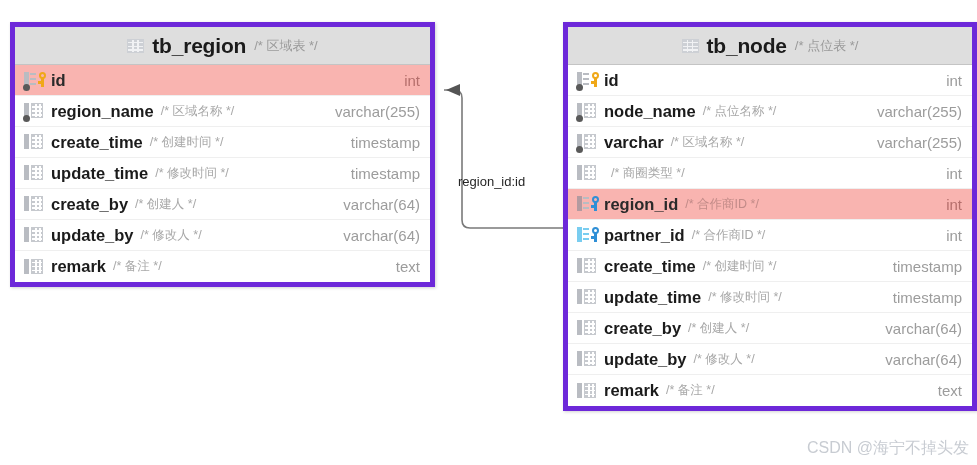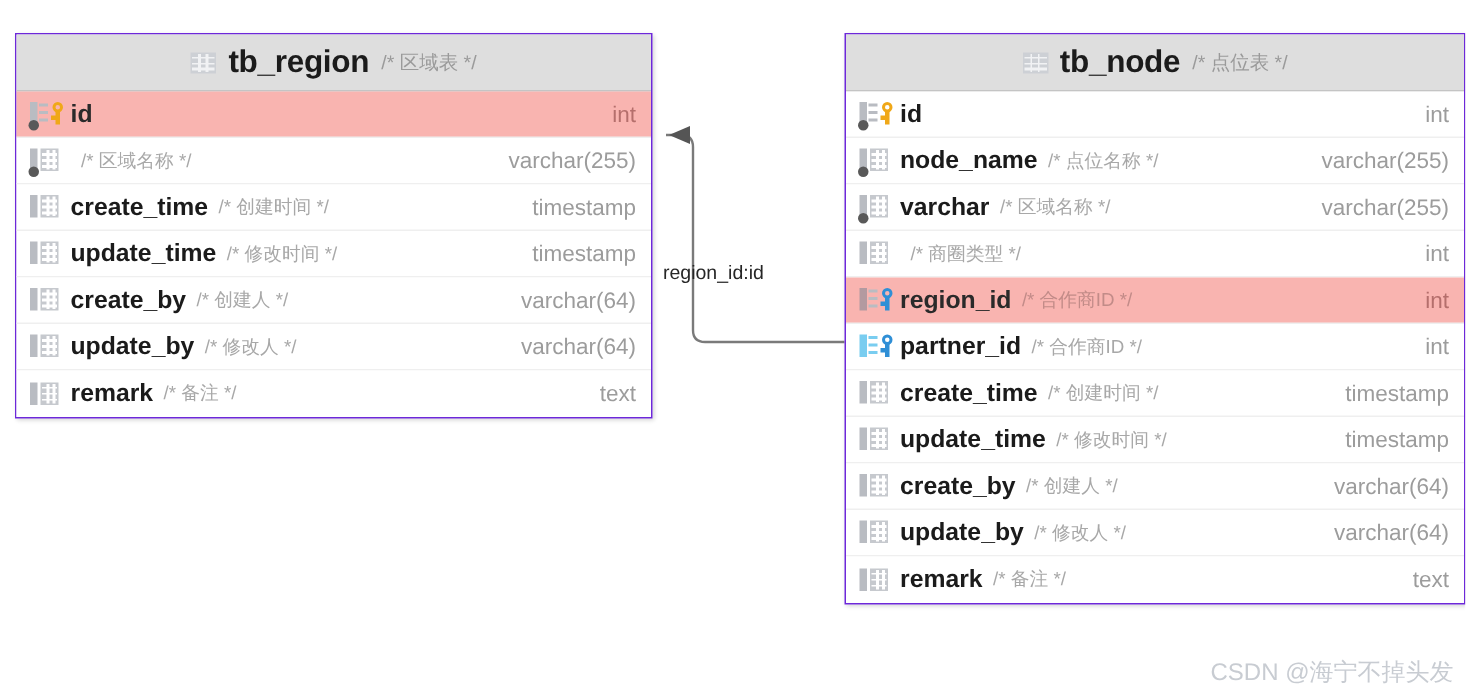--- a/index.html
+++ b/index.html
@@ -14,21 +14,21 @@
     background: #ffffff;
     font-family: "Liberation Sans", "DejaVu Sans", sans-serif;
     overflow: hidden;
   }
 
   
   .er-table {
     position: absolute;
     box-sizing: border-box;
     background: #ffffff;
-    border: 1px solid #6d28d9;
+    border: 5px solid #6d28d9;
     box-shadow: 1px 1px 3px rgba(0,0,0,0.18);
   }
   .er-header {
     height: 38px;
     background: #dedede;
     border-bottom: 1px solid #c4c4c4;
     display: flex;
     align-items: center;
     justify-content: center;
     gap: 8px;
@@ -201,21 +201,21 @@
 </style>
 </head>
 <body>
 
 <div id="canvas">
 
   <svg id="rel-svg" viewBox="0 0 977 465">
     <path d="M 565 228 L 470 228 Q 462 228 462 220 L 462 98 Q 462 90 454 90 L 444 90" fill="none" stroke="#7a7a7a" stroke-width="1.6"></path>
     <polygon points="446,90 460,84 460,96" fill="#555555"></polygon>
   </svg>
-  <div class="rel-label" style="left:442px; top:174px;">region_id:id</div>
+  <div class="rel-label" style="left:458px; top:174px;">region_id:id</div>
 
   <div class="er-table" id="table-0" style="left:10px; top:22px; width:425px;">
     <div class="er-header">
       <span class="grid-icon">
         <i style="left:0;top:0;width:17px;height:14px;background:#cdd0d5;"></i>
         <i style="left:1px;top:3px;width:15px;height:1.5px;background:#f1f2f4;"></i>
         <i style="left:1px;top:7px;width:15px;height:1.5px;background:#f1f2f4;"></i>
         <i style="left:1px;top:10.5px;width:15px;height:1.5px;background:#f1f2f4;"></i>
         <i style="left:5px;top:1px;width:1.5px;height:12px;background:#f1f2f4;"></i>
         <i style="left:10px;top:1px;width:1.5px;height:12px;background:#f1f2f4;"></i>
@@ -248,20 +248,21 @@
             <span class="ic-grid">
               <i style="left:0;top:0;width:12px;height:15px;background:#c6c9ce;"></i>
               <i style="left:1px;top:3px;width:10px;height:1.5px;background:#ffffff;"></i>
               <i style="left:1px;top:7px;width:10px;height:1.5px;background:#ffffff;"></i>
               <i style="left:1px;top:11px;width:10px;height:1.5px;background:#ffffff;"></i>
               <i style="left:4px;top:1px;width:1.5px;height:13px;background:#ffffff;"></i>
               <i style="left:8px;top:1px;width:1.5px;height:13px;background:#ffffff;"></i>
             </span>
             <span class="ic-dot"></span>
           </span>
+          <span class="col-name">region_name</span>
           <span class="col-comment">/* 区域名称 */</span>
           <span class="col-type">varchar(255)</span>
         </div>
         <div class="er-row">
           <span class="col-icon">
             <span class="ic-bar"></span>
             <span class="ic-grid">
               <i style="left:0;top:0;width:12px;height:15px;background:#c6c9ce;"></i>
               <i style="left:1px;top:3px;width:10px;height:1.5px;background:#ffffff;"></i>
               <i style="left:1px;top:7px;width:10px;height:1.5px;background:#ffffff;"></i>

